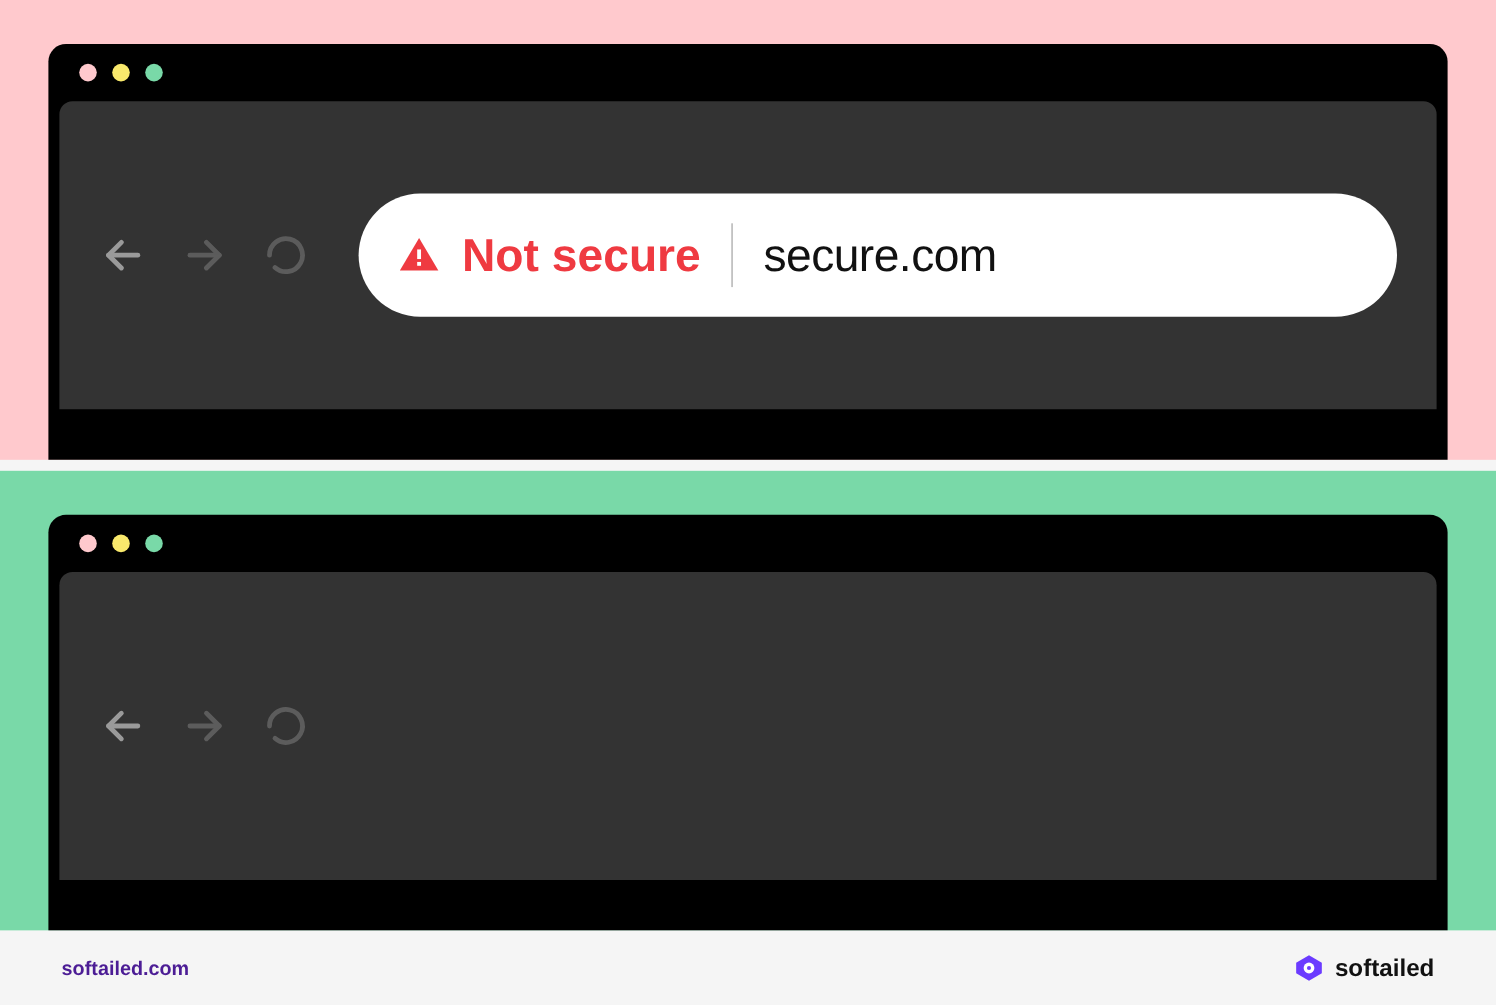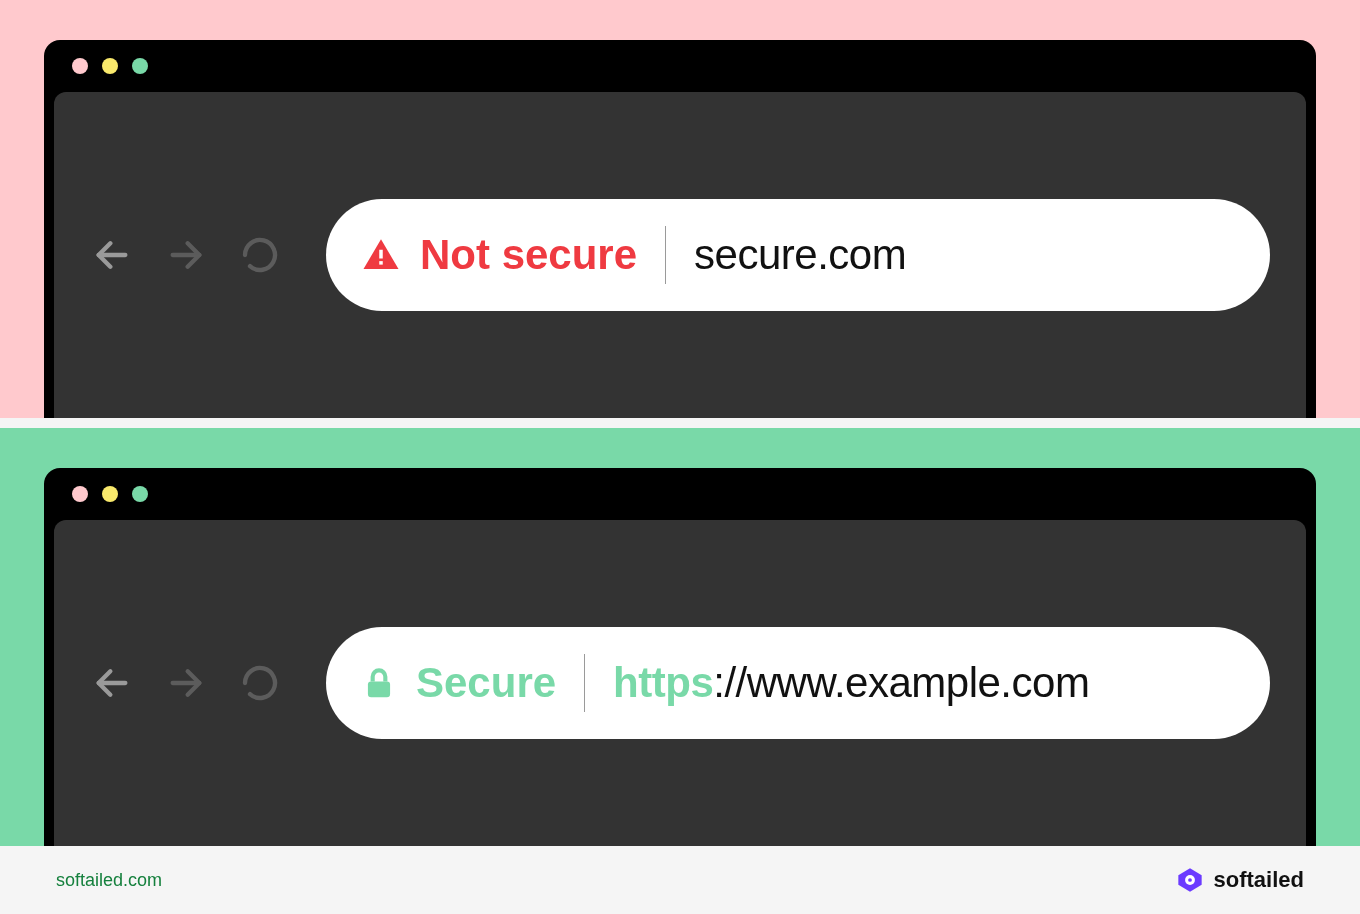--- a/index.html
+++ b/index.html
@@ -40,21 +40,21 @@
   .traffic-dot {
     width: 16px;
     height: 16px;
     border-radius: 50%;
   }
   .dot-red { background: #ffc9cd; }
   .dot-yellow { background: #f9e96c; }
   .dot-green { background: #79d9a8; }
   .toolbar {
     background: #333333;
-    height: 326px;
+    height: 280px;
     margin: 0 10px;
     border-radius: 12px 12px 0 0;
     display: flex;
     align-items: center;
     padding: 0 36px;
     gap: 30px;
   }
   .nav-icon {
     width: 44px;
     height: 44px;
@@ -105,22 +105,22 @@
   .footer {
     flex: 1;
     display: flex;
     align-items: center;
     justify-content: space-between;
     padding: 0 56px;
     background: #f5f5f5;
     font-size: 18px;
   }
   .footer-left {
-    color: #15803d;
-    font-weight: 400;
+    color: #4c1d95;
+    font-weight: 700;
   }
   .brand {
     display: flex;
     align-items: center;
     gap: 10px;
   }
   .brand-logo {
     width: 28px;
     height: 28px;
   }
@@ -197,31 +197,20 @@
       <div class="nav-icon dimmed">
         <svg viewBox="0 0 24 24">
             <line x1="4" y1="12" x2="20" y2="12"></line>
             <polyline points="13 5 20 12 13 19"></polyline>
           </svg>
       </div>
       <div class="nav-icon dimmed">
         <svg viewBox="0 0 24 24">
             <path d="M3 12a9 9 0 1 1 3 6.7"></path>
           </svg>
-      </div>
-      <div class="address-bar">
-        <span class="sec-icon secure-color">
-          <svg width="38" height="38" viewBox="0 0 24 24">
-            <rect x="5" y="11" width="14" height="10" rx="2" fill="#79d9a8"></rect>
-            <path d="M8 11 V8 a4 4 0 0 1 8 0 V11" fill="none" stroke="#79d9a8" stroke-width="2.6"></path>
-          </svg>
-        </span>
-        <span class="sec-label secure-color">Secure</span>
-        <div class="divider"></div>
-        <span class="url-text"><span class="url-scheme secure-color" style="font-weight:600">https</span><span>://www.example.com</span></span>
       </div>
     </div>
   </div>
 </div>
 
 <div class="footer">
   <div class="footer-left">softailed.com</div>
   <div class="brand">
     <span class="brand-logo">
       <svg viewBox="0 0 24 24" width="28" height="28">

